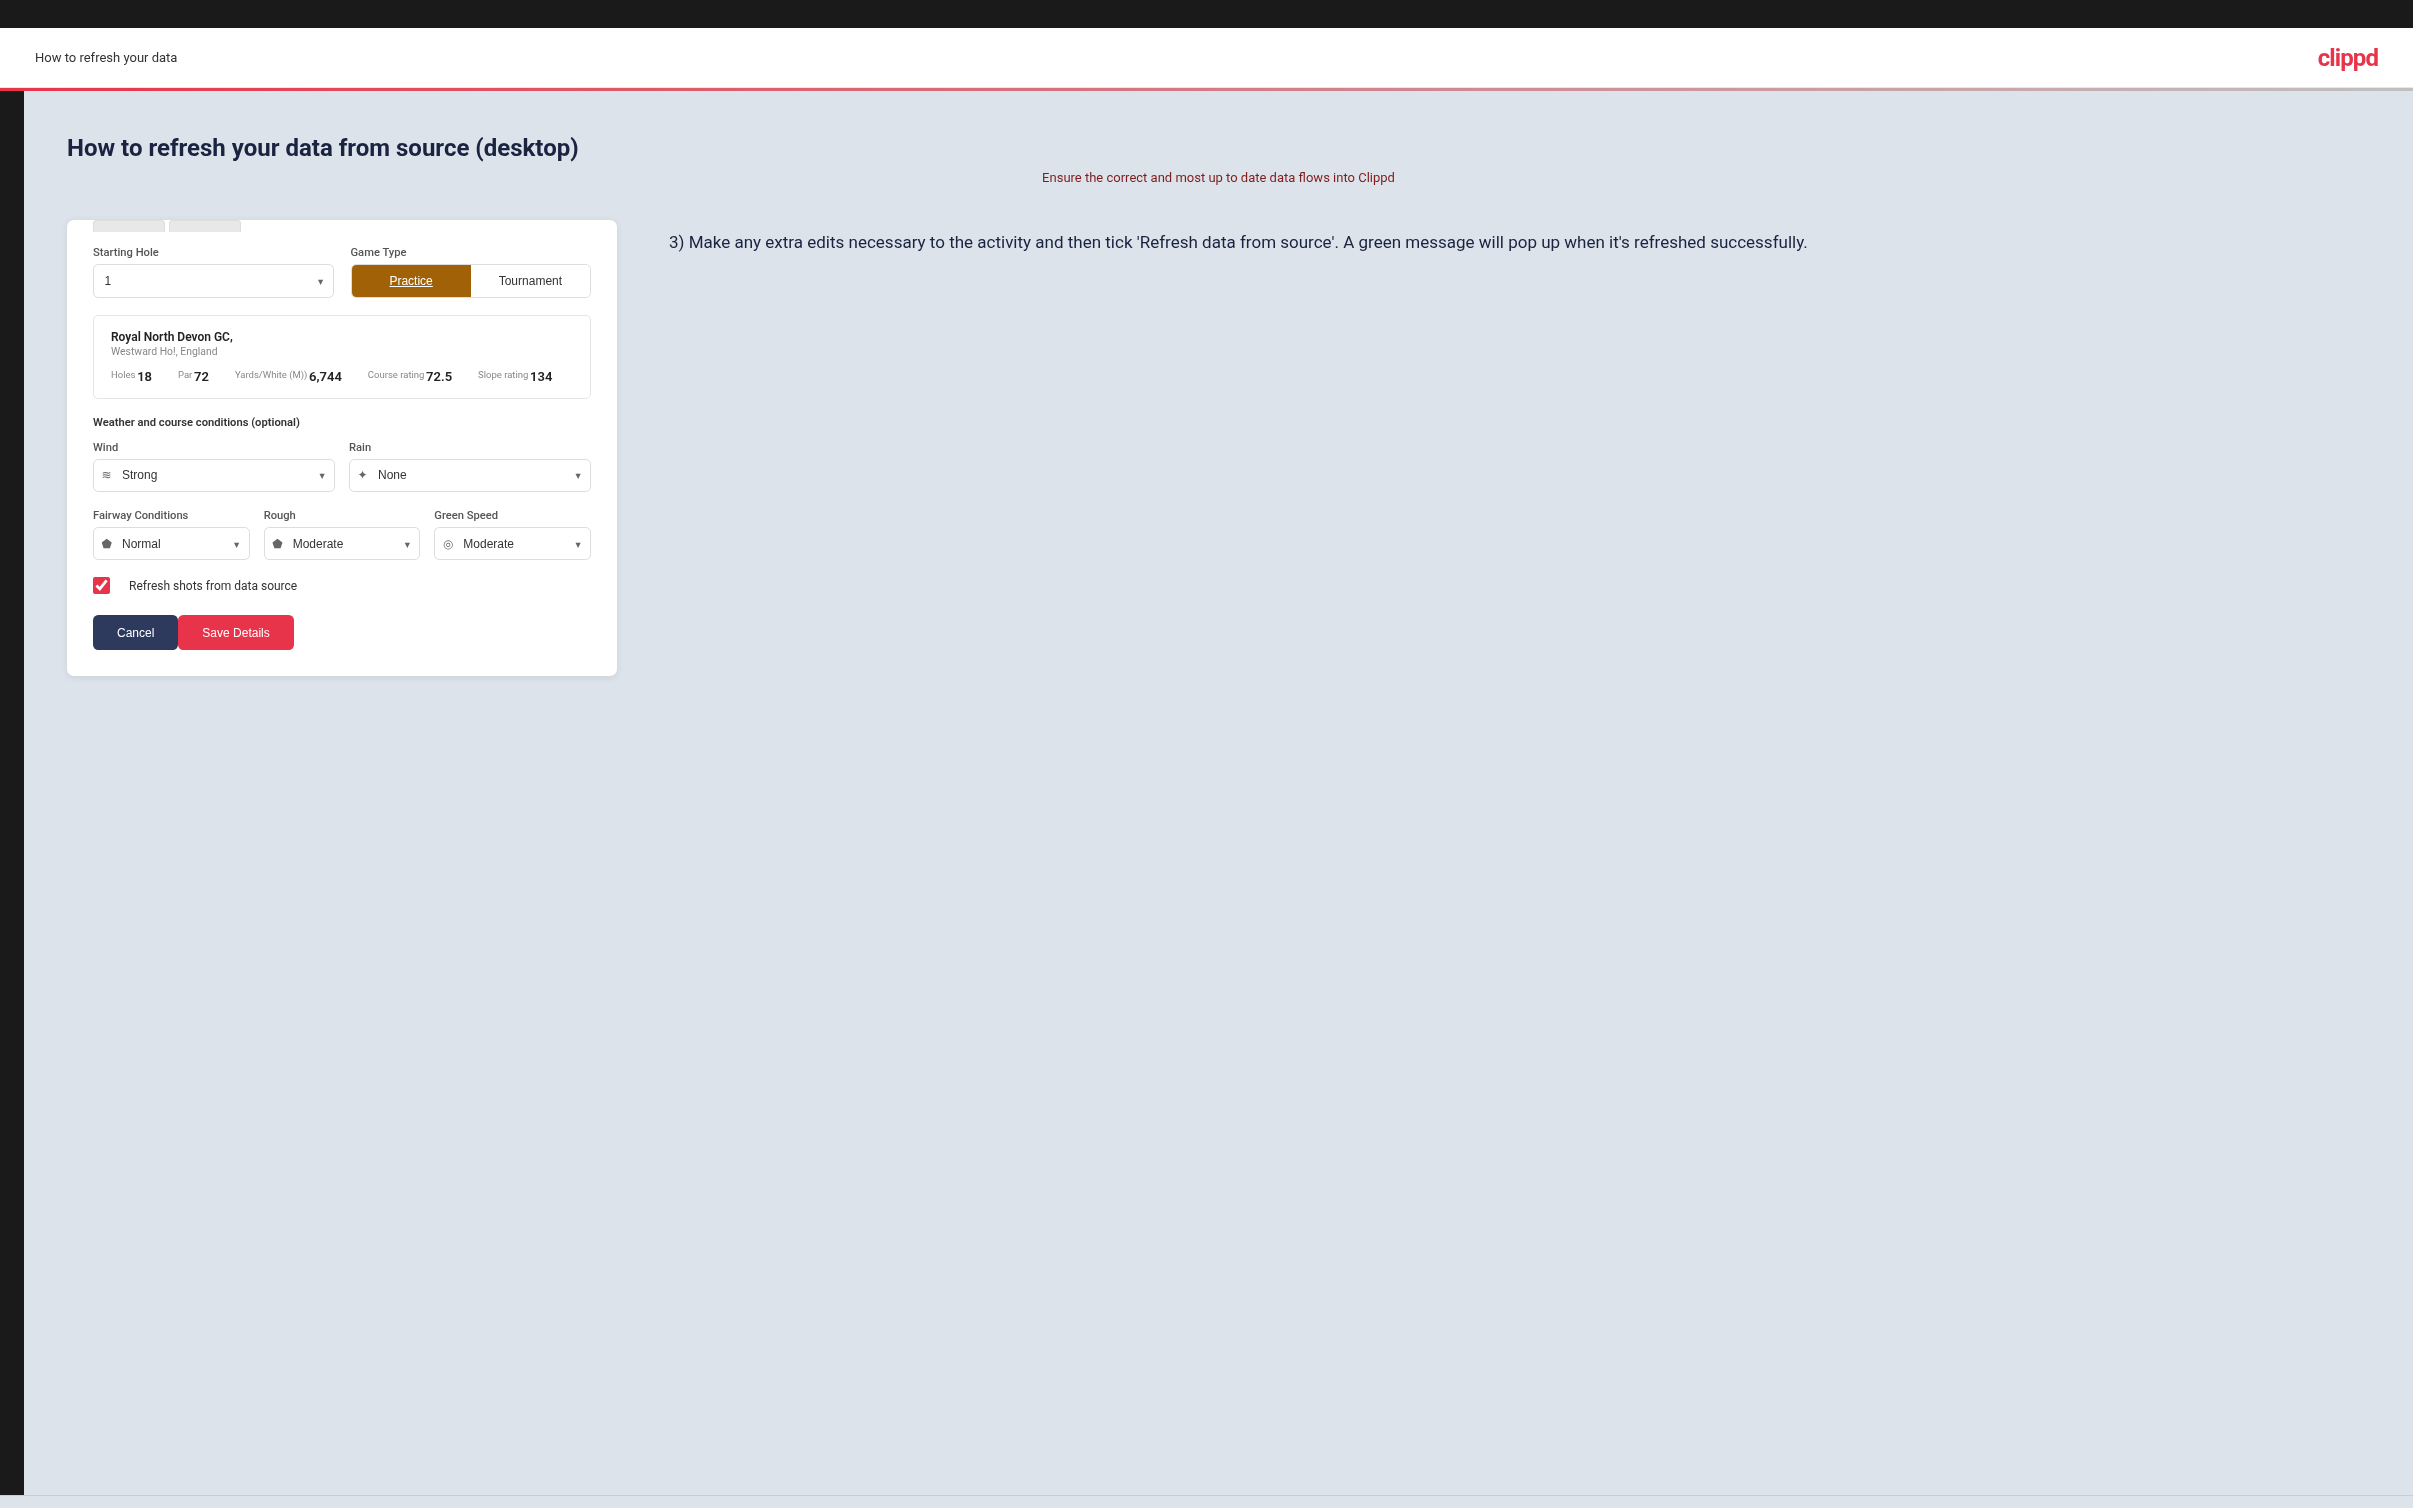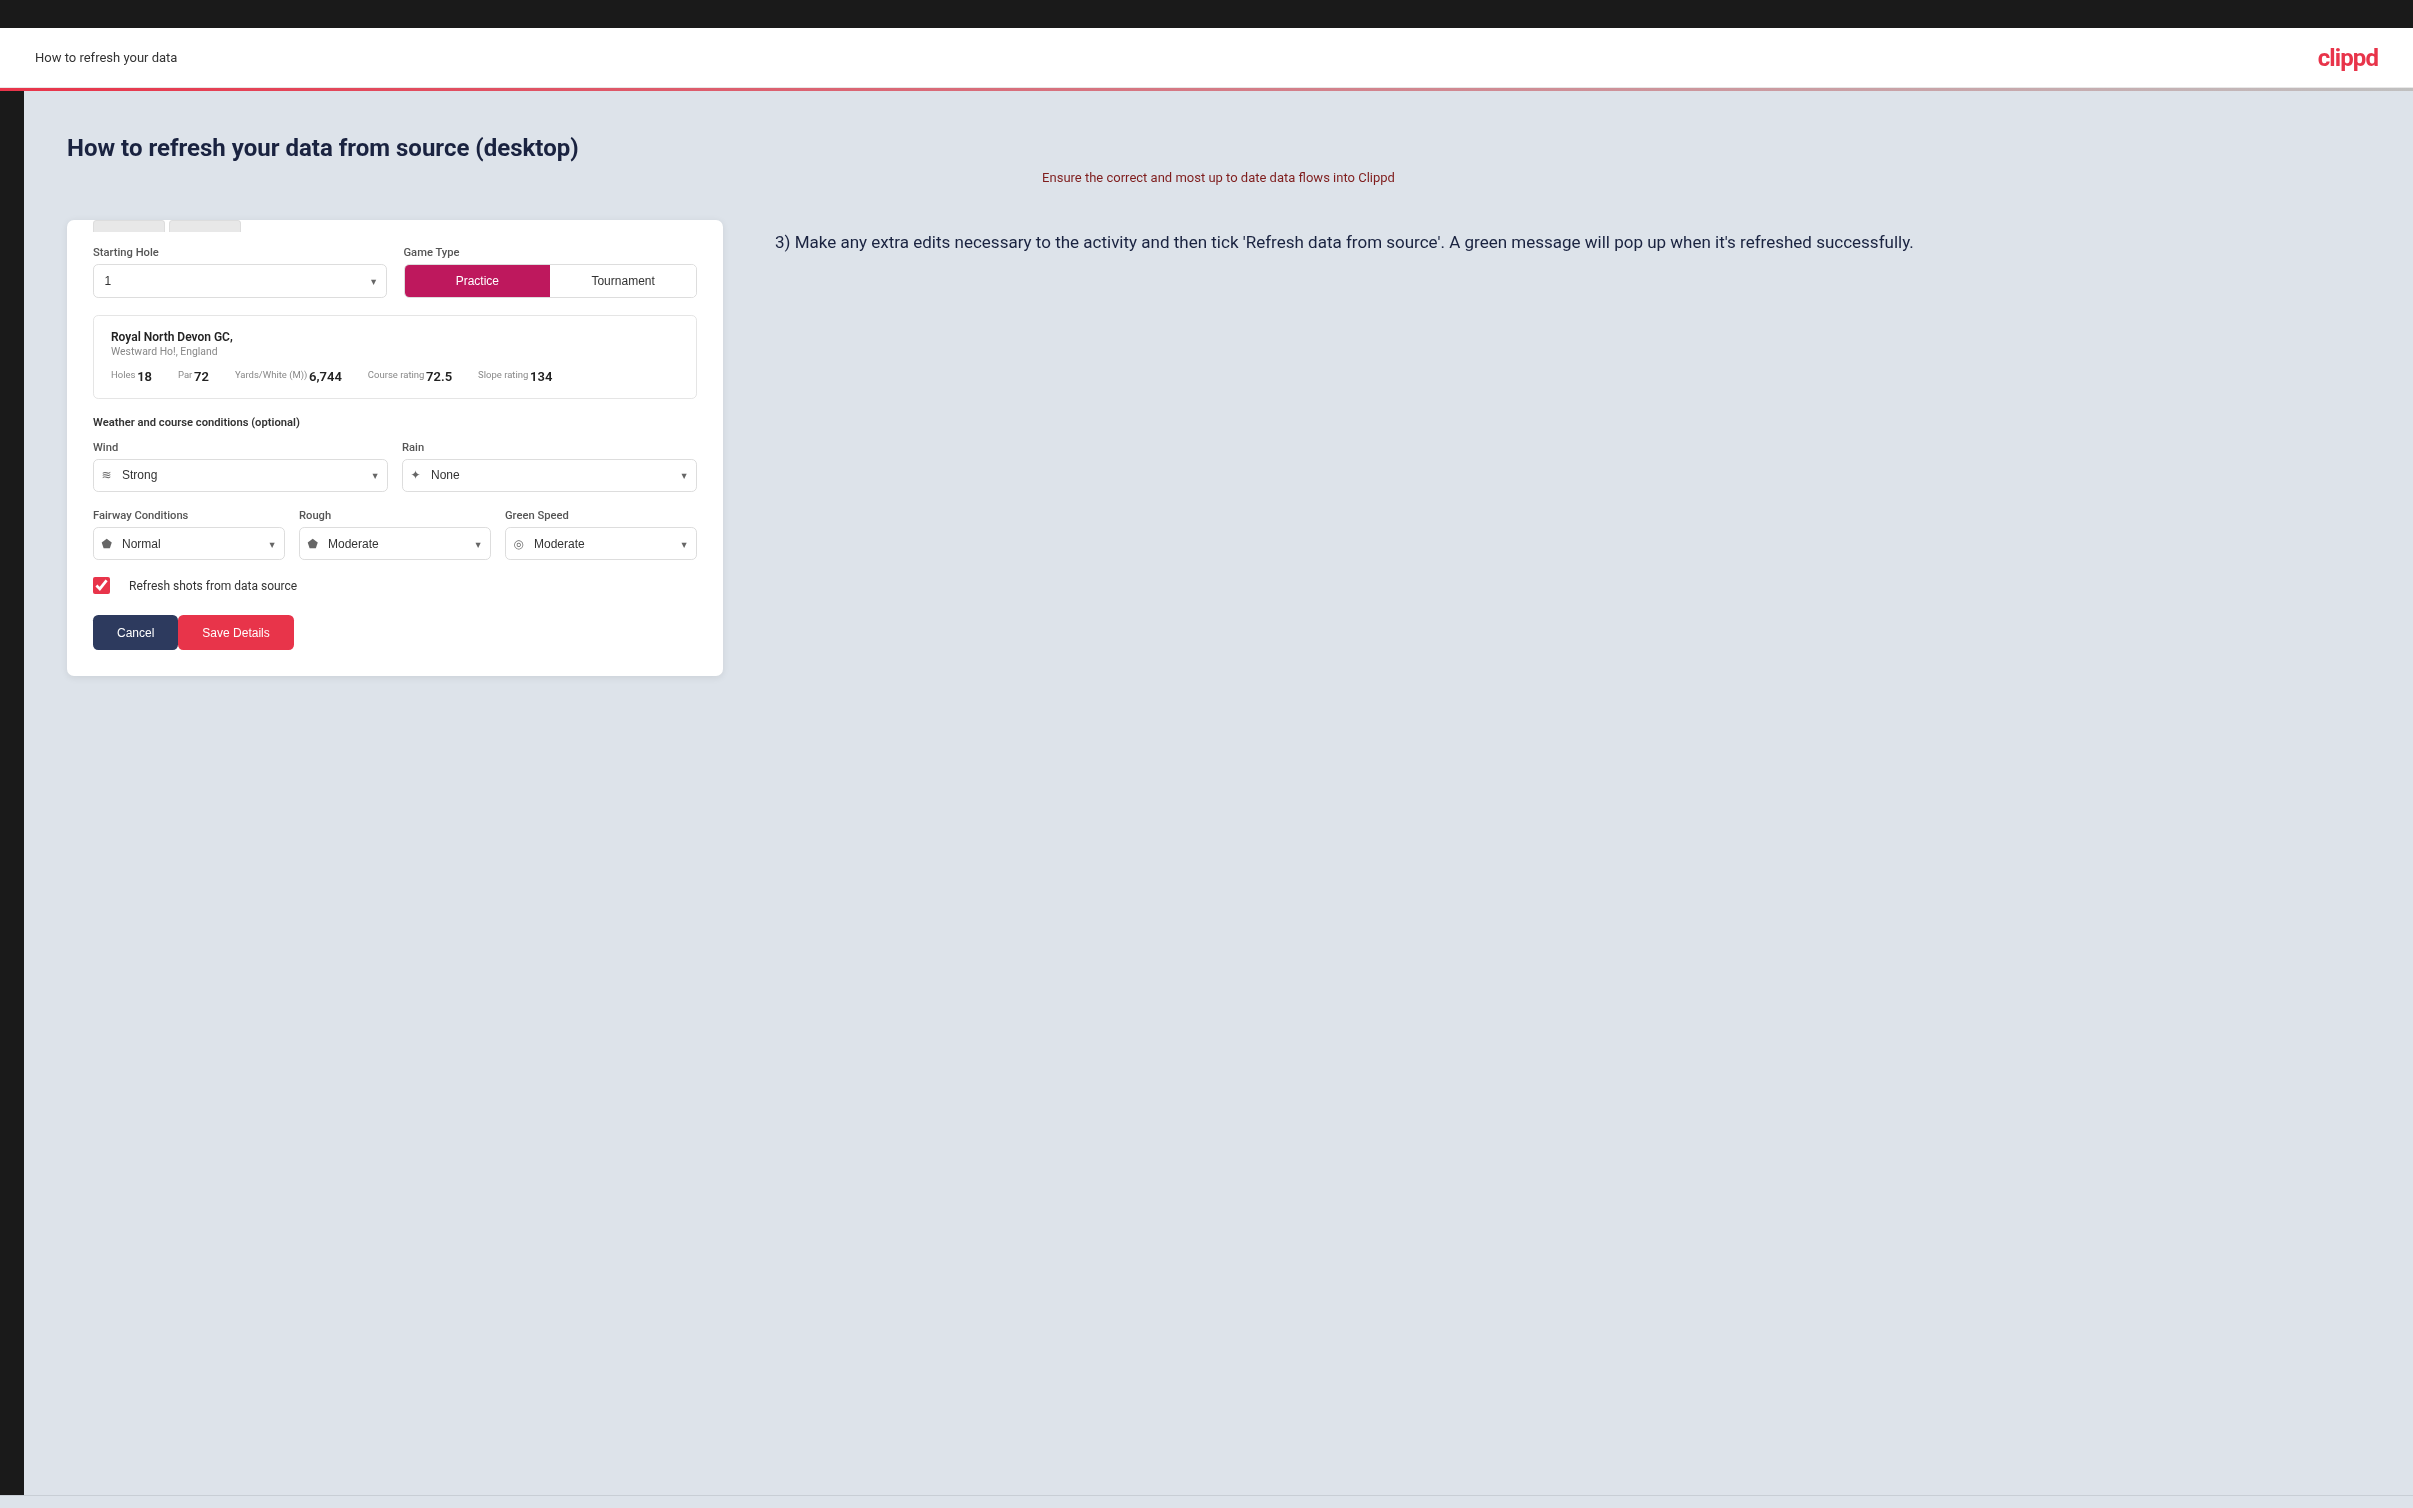--- a/index.html
+++ b/index.html
@@ -55,21 +55,21 @@
     }
     .content-layout {
       display: flex;
       gap: 52px;
       align-items: flex-start;
     }
     .form-card {
       background: #ffffff;
       border-radius: 7px;
       padding: 26px;
-      width: 656px;
+      width: 550px;
       flex-shrink: 0;
       box-shadow: 0 1.7px 7px rgba(0,0,0,0.08);
     }
     .form-row {
       display: flex;
       gap: 17px;
       margin-bottom: 17px;
     }
     .form-group {
       display: flex;
@@ -113,22 +113,23 @@
     }
     .toggle-btn {
       flex: 1;
       padding: 8.6px 17px;
       border: none;
       font-size: 12px;
       cursor: pointer;
       font-weight: 500;
     }
     .toggle-btn.active {
-      background: #be185d;
+      background: #a16207;
       color: #ffffff;
+      text-decoration: underline;
     }
     .toggle-btn.inactive {
       background: #ffffff;
       color: #333;
     }
     .course-info-box {
       border: 0.9px solid #e5e5e5;
       border-radius: 5.2px;
       padding: 14px 17px;
       margin-bottom: 17px;

